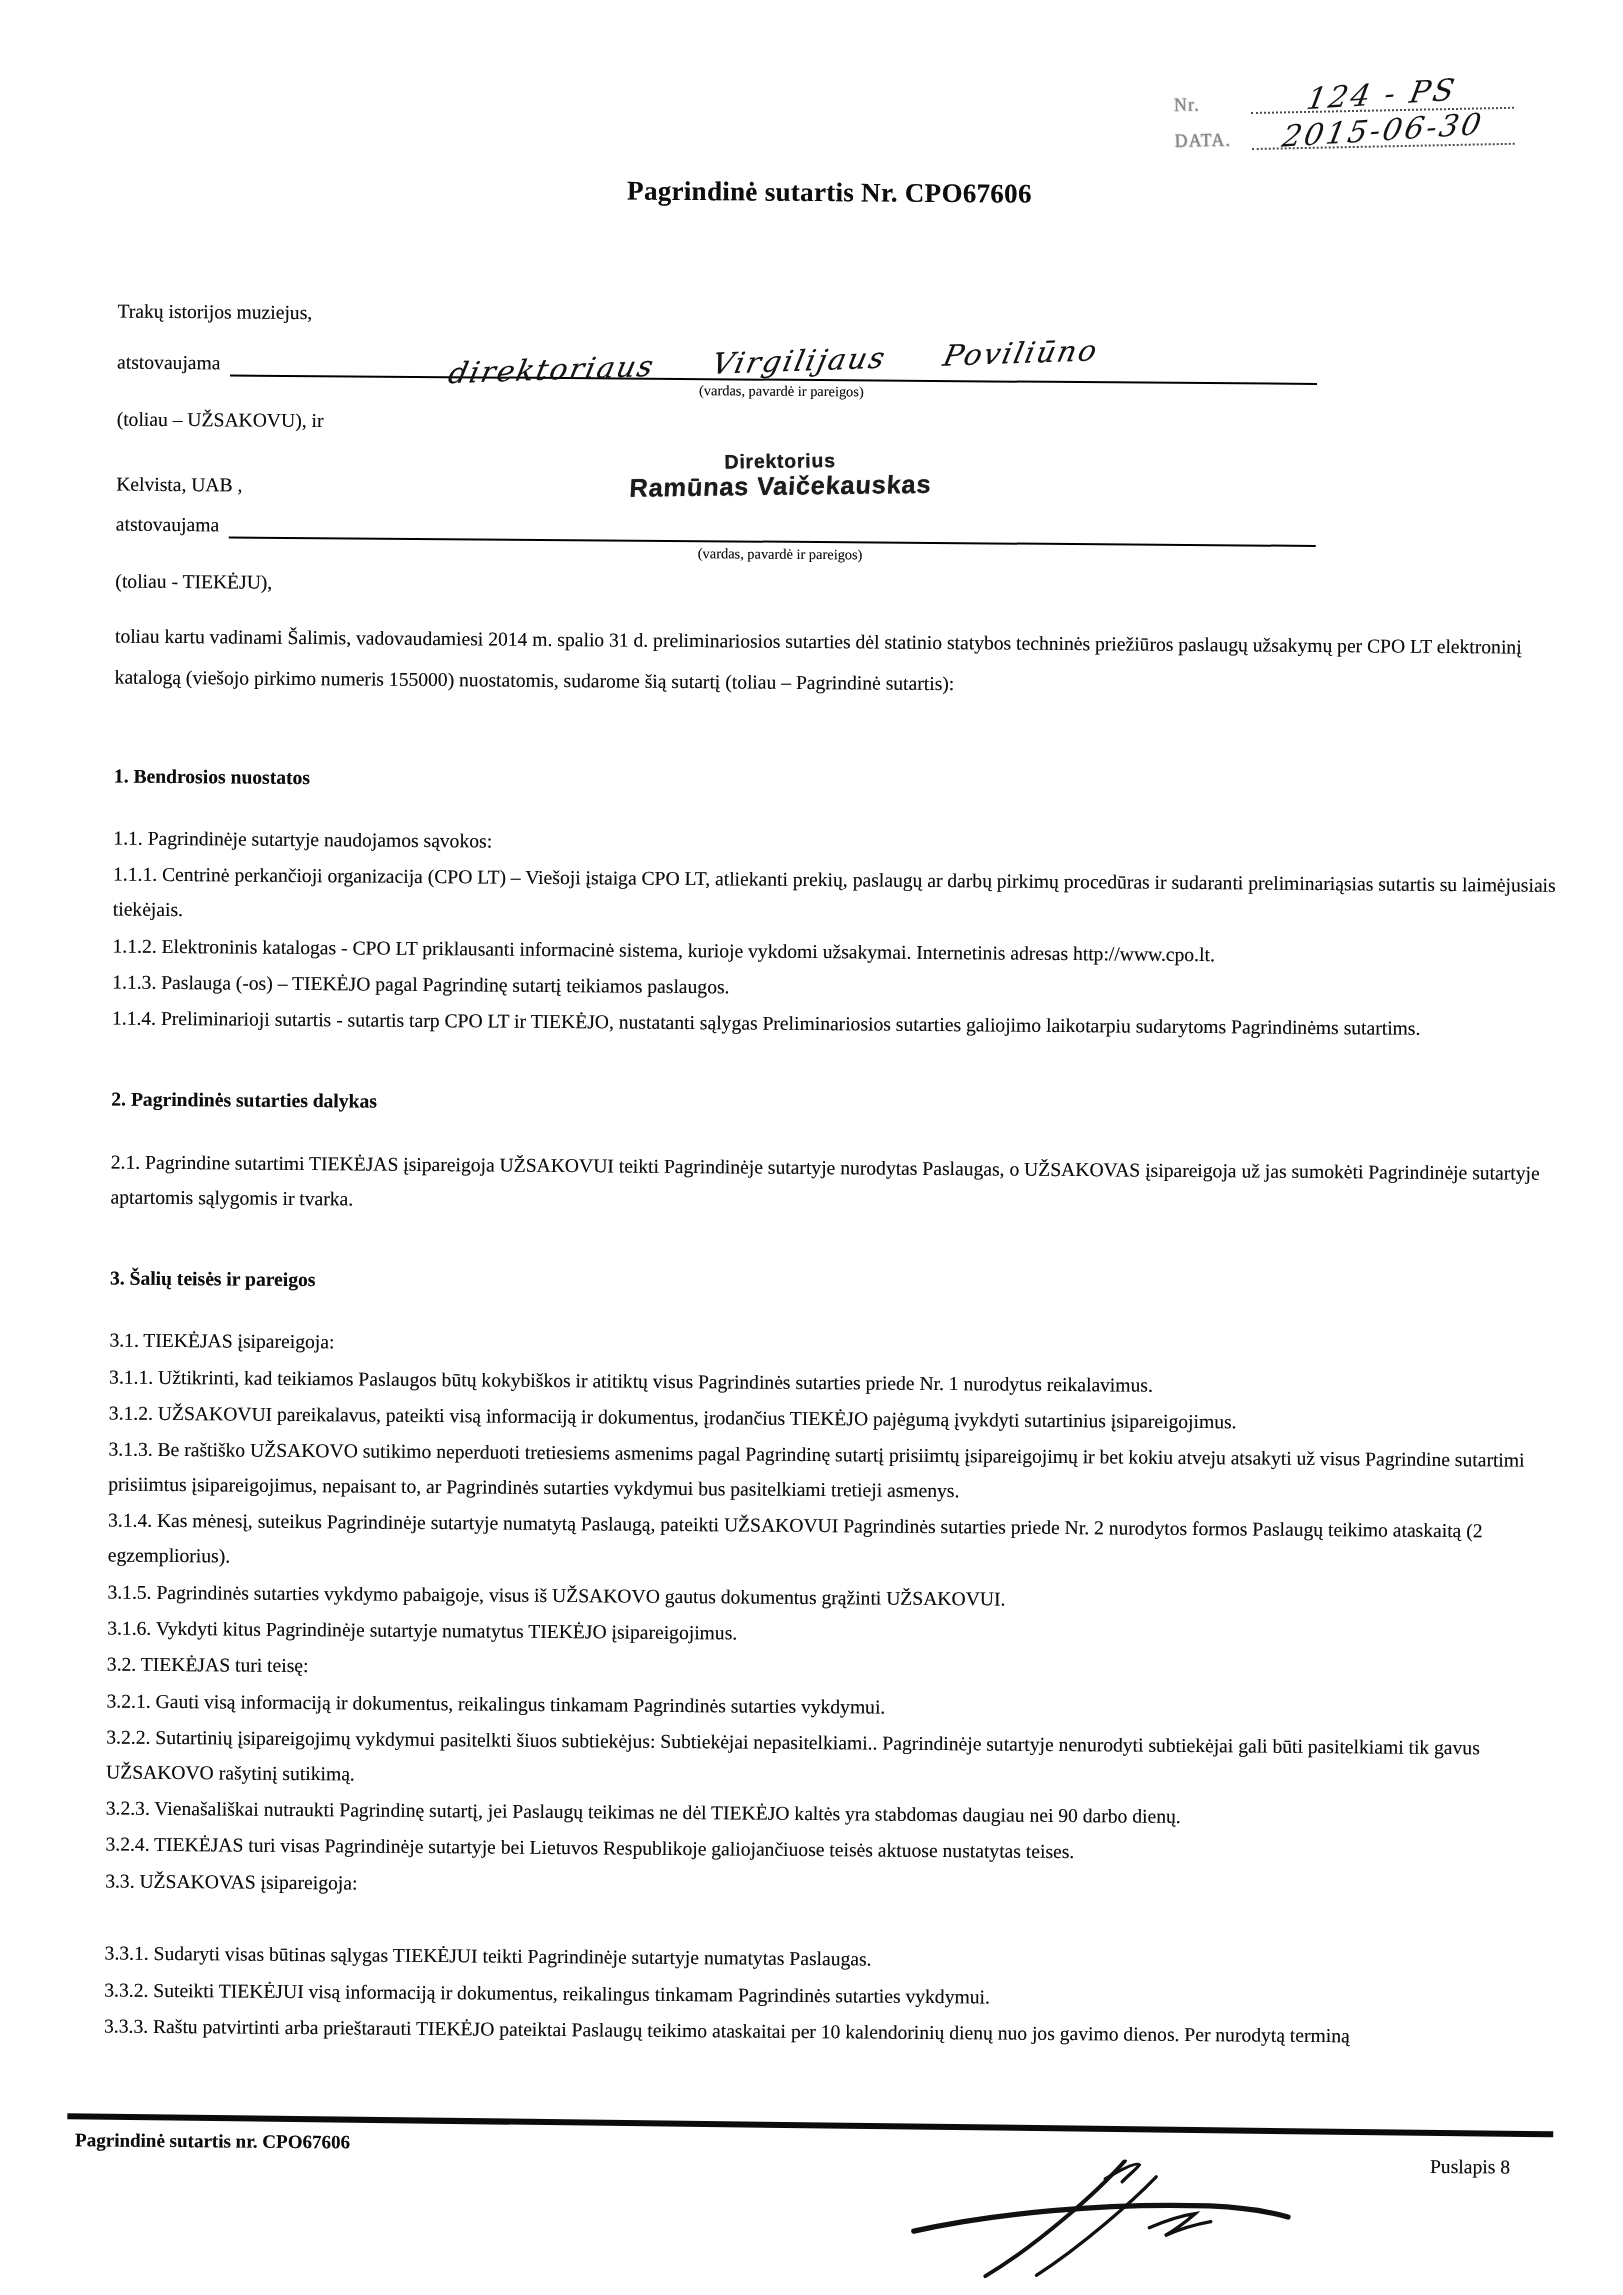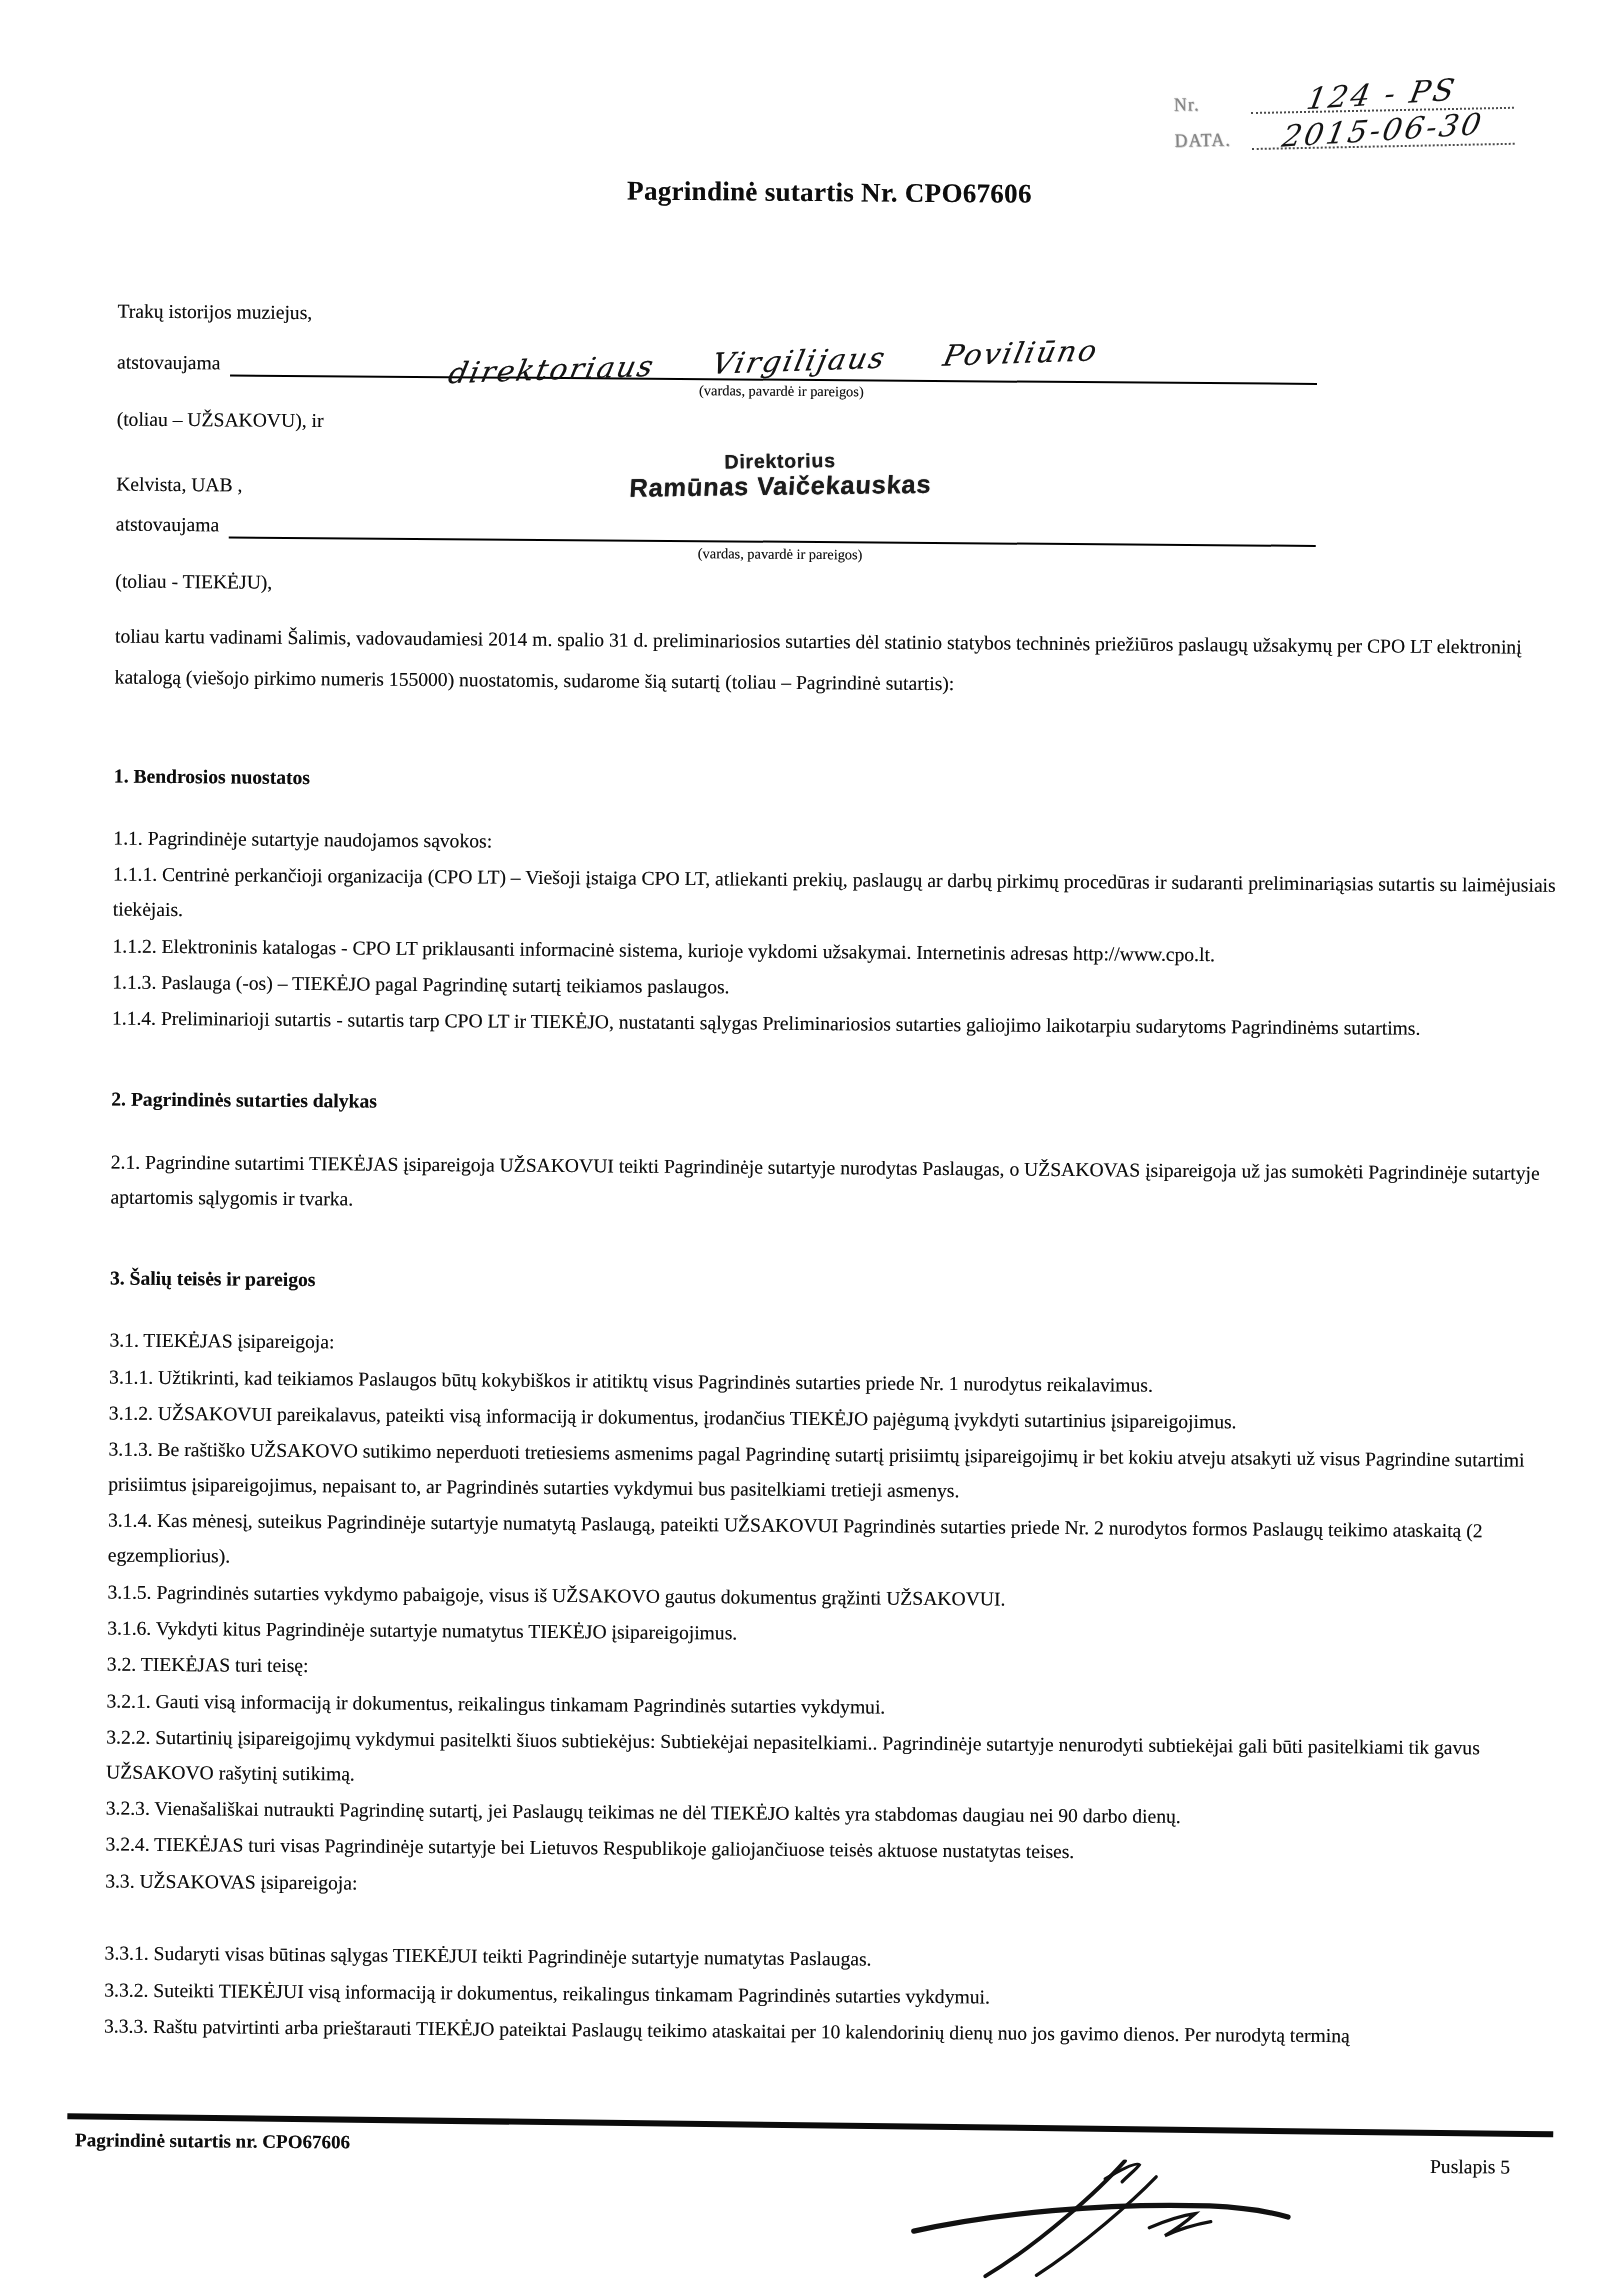--- a/index.html
+++ b/index.html
@@ -156,21 +156,21 @@
           <p class="clause"></p>
           <p class="clause">3.3.1. Sudaryti visas būtinas sąlygas TIEKĖJUI teikti Pagrindinėje sutartyje numatytas Paslaugas.</p>
           <p class="clause">3.3.2. Suteikti TIEKĖJUI visą informaciją ir dokumentus, reikalingus tinkamam Pagrindinės sutarties vykdymui.</p>
           <p class="clause">3.3.3. Raštu patvirtinti arba prieštarauti TIEKĖJO pateiktai Paslaugų teikimo ataskaitai per 10 kalendorinių dienų nuo jos gavimo dienos. Per nurodytą terminą</p>
         </section>
       </div>
   </div>
 
   <div class="footer-rule"></div>
   <div class="footer-left">Pagrindinė sutartis nr. CPO67606</div>
-  <div class="page-number">Puslapis 5</div>
+  <div class="page-number">Puslapis 8</div>
 
   <div class="signature">
     <svg viewBox="0 0 590 185">
       <path d="M8,112 C130,84 300,66 460,70 C510,72 552,78 580,86" stroke-width="8"></path>
       <path d="M300,30 C330,12 348,4 352,8 C348,14 338,22 326,34" stroke-width="5"></path>
       <path d="M330,2 C290,48 200,130 118,180" stroke-width="6"></path>
       <path d="M378,26 C344,62 266,132 196,178" stroke-width="5"></path>
       <path d="M368,104 C396,92 424,84 438,82 C420,98 402,110 392,116 C410,108 440,98 462,94" stroke-width="5"></path>
     </svg>
   </div>

